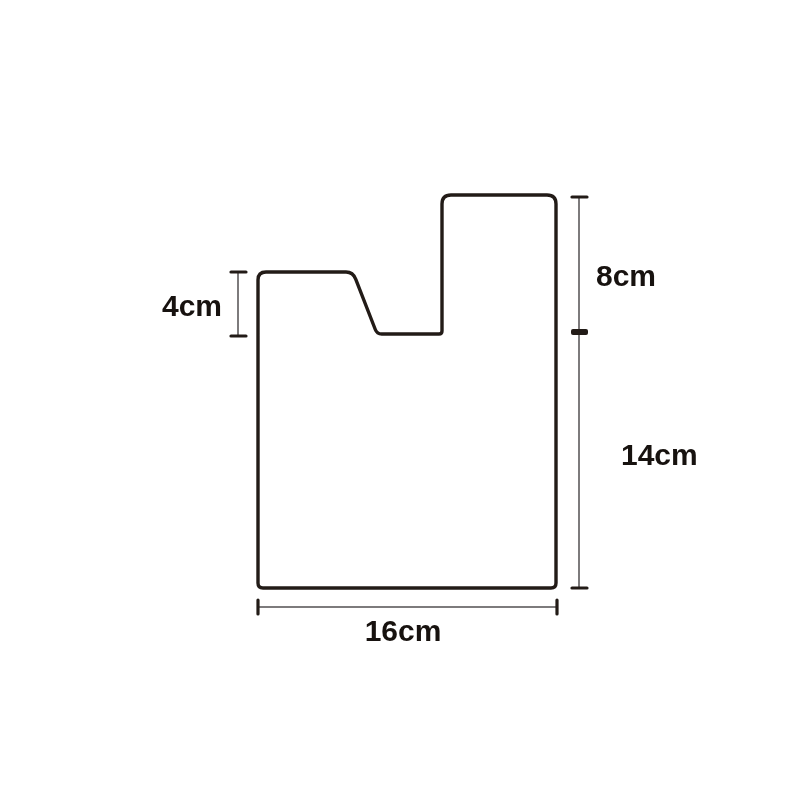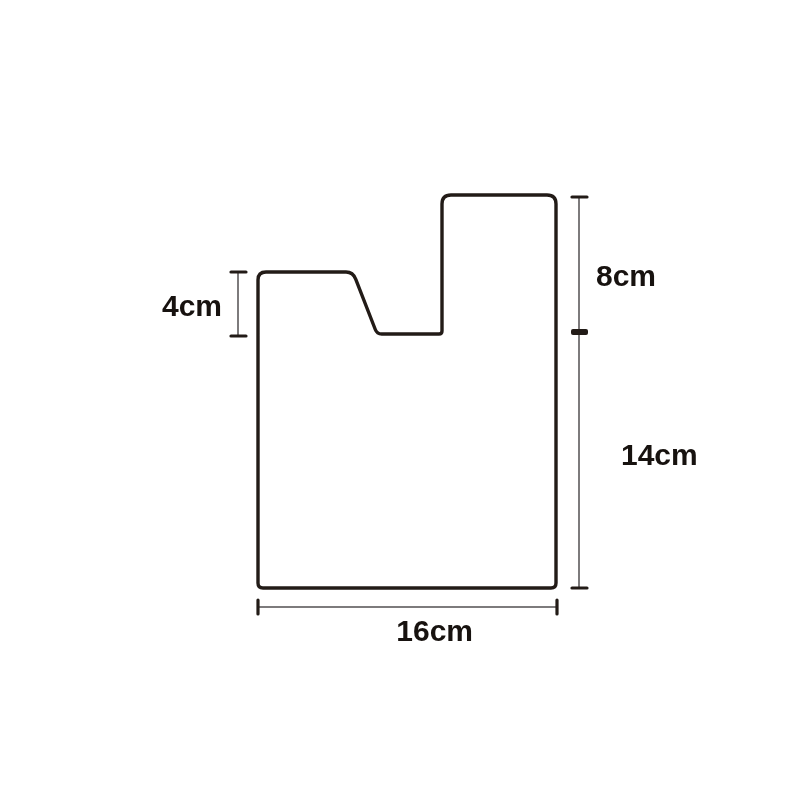--- a/index.html
+++ b/index.html
@@ -39,21 +39,21 @@
     font-size: 30px;
     font-weight: 700;
     color: #17120f;
     line-height: 32px;
     white-space: nowrap;
     text-align: right;
   }
   .lbl-4cm  { left: 132px; top: 290px; width: 90px;  text-align: right;  }
   .lbl-8cm  { left: 596px; top: 260px; }
   .lbl-14cm { left: 605px; top: 439px; margin-left: 16px; }
-  .lbl-16cm { left: 333px; top: 615px; width: 140px; text-align: right; }
+  .lbl-16cm { left: 333px; top: 615px; width: 140px; text-align: center; }
 </style>
 </head>
 <body>
 
 <div class="stage">
 
   <svg width="800" height="800" viewBox="0 0 800 800">
 
     <path class="outline" d="M 266 272
              L 346 272

